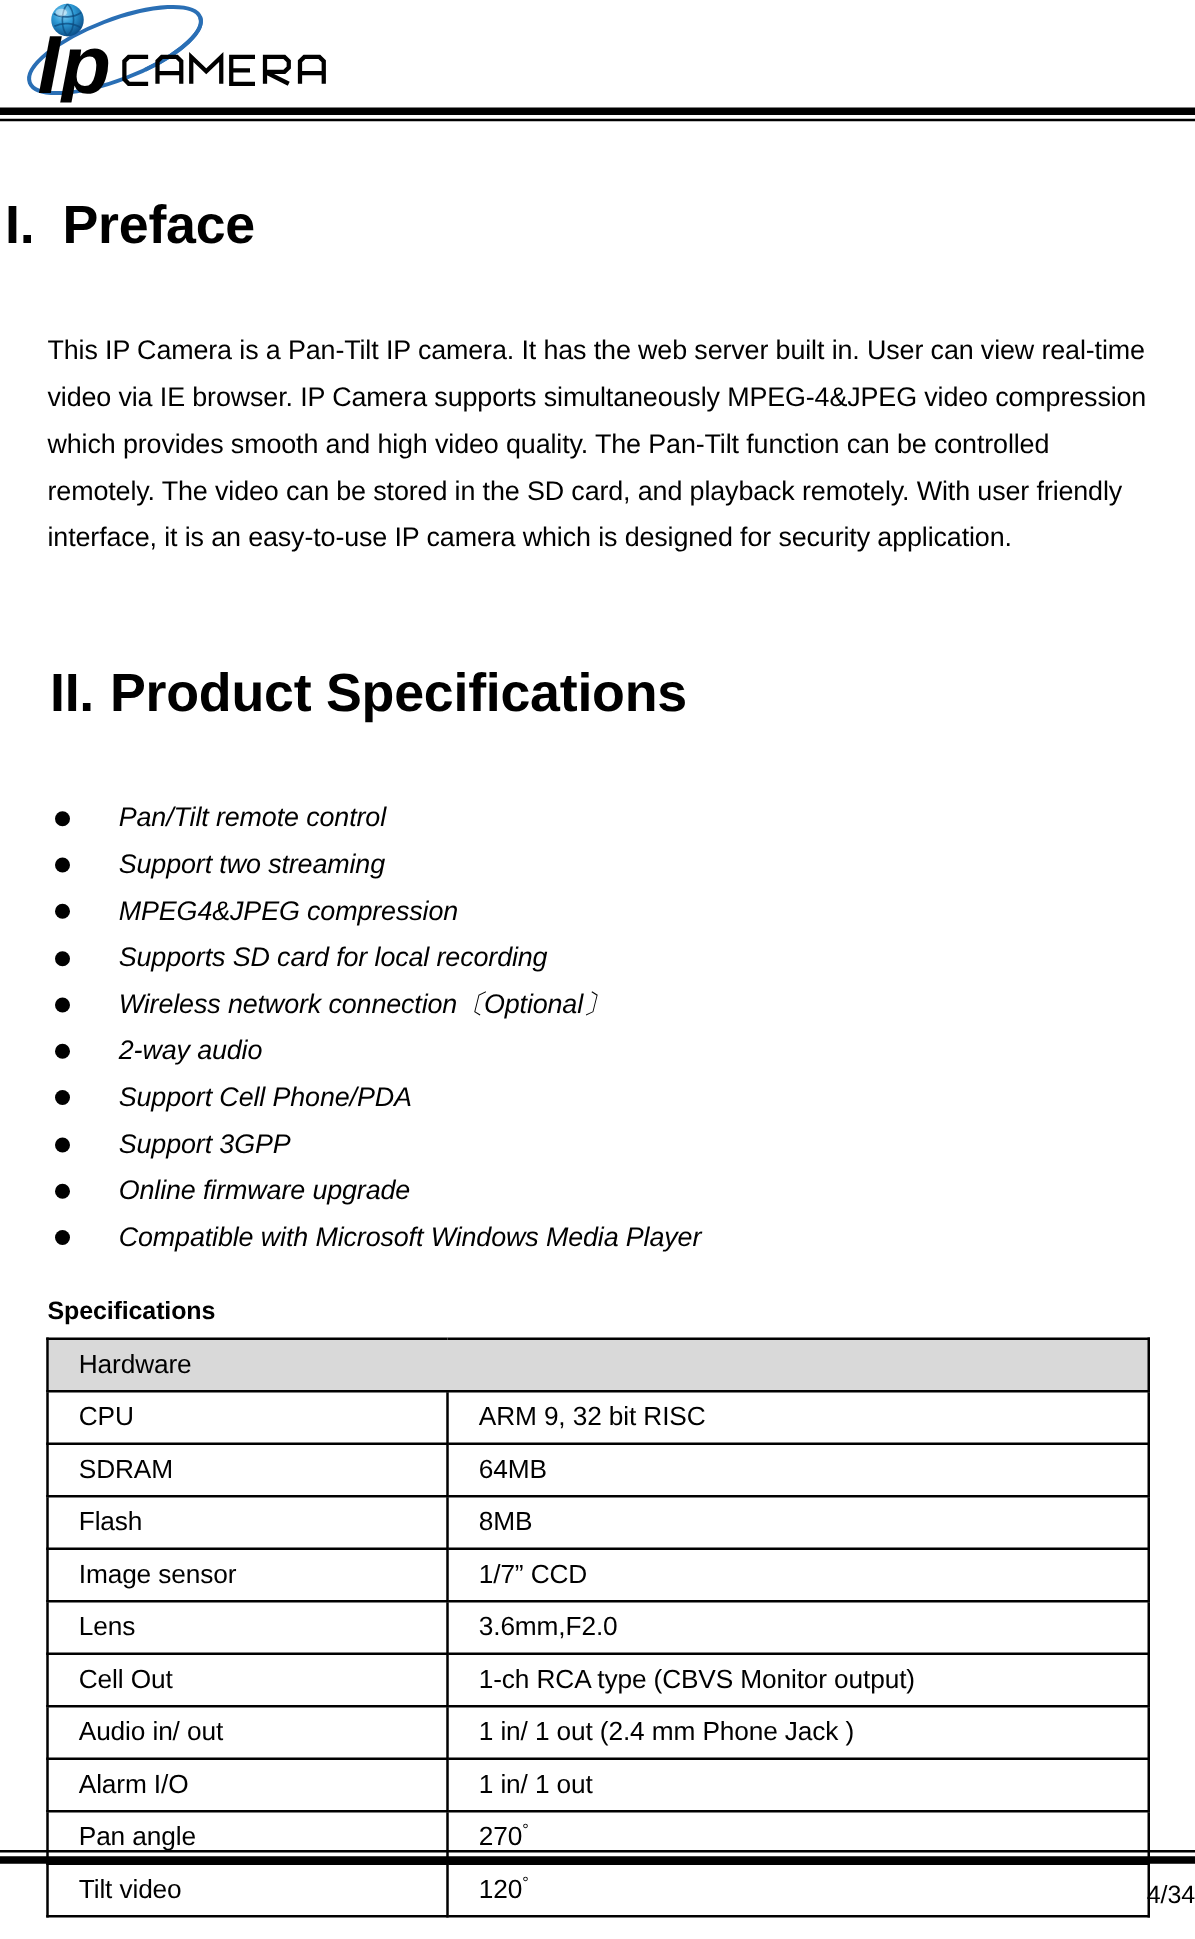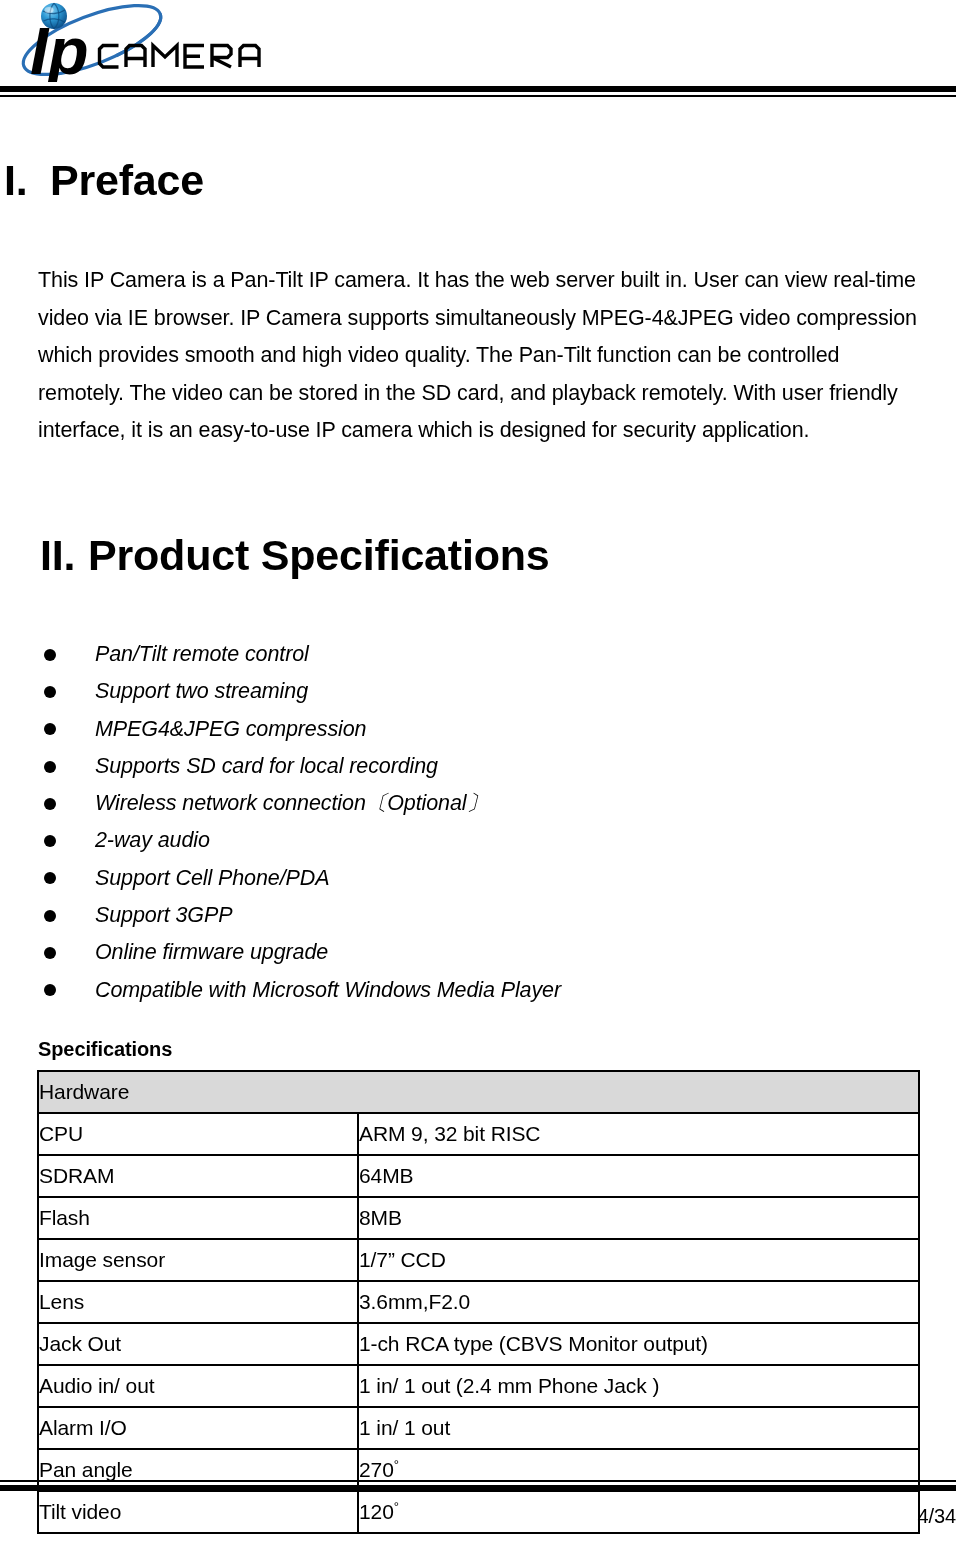--- a/index.html
+++ b/index.html
@@ -161,21 +161,21 @@
     width: 881px;
     border-collapse: collapse;
     table-layout: fixed;
     font-size: 21px;
   }
   table.spec col.c1 { width: 320px; }
   table.spec col.c2 { width: 561px; }
 
   table.spec td {
     border: 2px solid #000;
-    padding: 3px 10px 4px 0;
+    padding: 3px 10px 4px 24px;
     height: 33px;
     vertical-align: middle;
     letter-spacing: -0.1px;
     white-space: nowrap;
     overflow: hidden;
   }
   table.spec tr.group td {
     background: #d9d9d9;
     font-size: 21px;
   }
@@ -358,21 +358,21 @@
         </tr>
         <tr>
           <td>Image sensor</td>
           <td>1/7” CCD</td>
         </tr>
         <tr>
           <td>Lens</td>
           <td>3.6mm,F2.0</td>
         </tr>
         <tr>
-          <td>Jack Out</td>
+          <td>Cell Out</td>
           <td>1-ch RCA type (CBVS Monitor output)</td>
         </tr>
         <tr>
           <td>Audio in/ out</td>
           <td>1 in/ 1 out (2.4 mm Phone Jack )</td>
         </tr>
         <tr>
           <td>Alarm I/O</td>
           <td>1 in/ 1 out</td>
         </tr>

